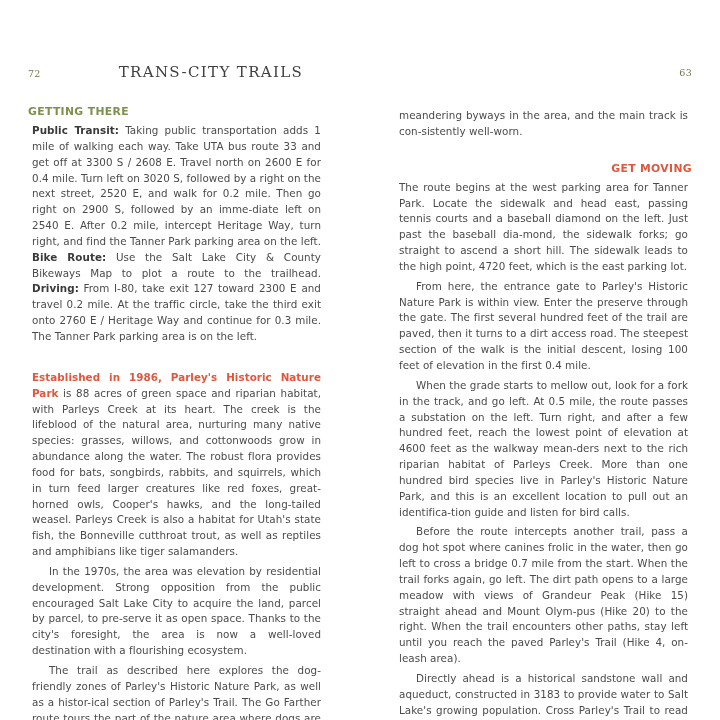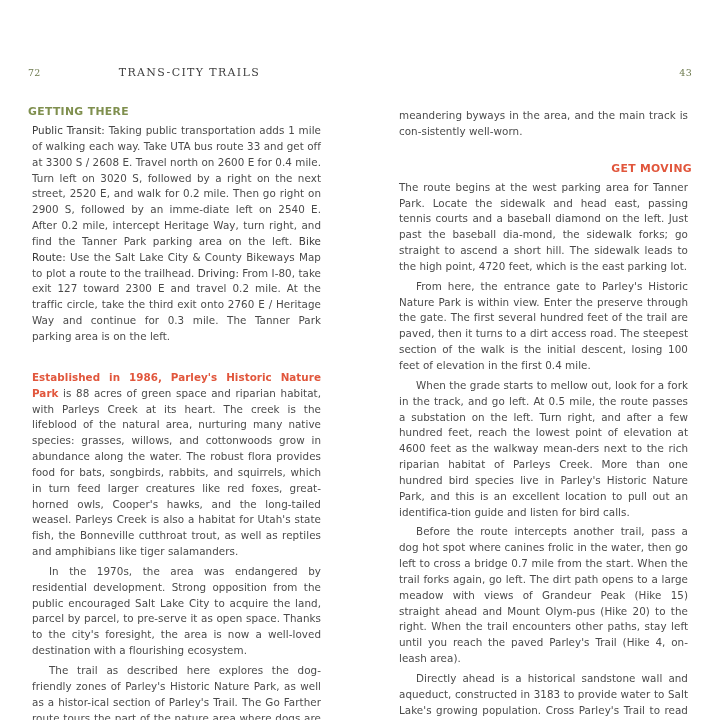--- a/index.html
+++ b/index.html
@@ -39,21 +39,21 @@
     align-items: baseline;
   }
   .folio {
     font-family: "DejaVu Serif", "Liberation Serif", serif;
     font-size: 9.5px;
     color: #6d7a4e;
     letter-spacing: 0.3px;
   }
   .rh-title {
     font-family: "DejaVu Serif", "Liberation Serif", serif;
-    font-size: 11px;
+    font-size: 15px;
     letter-spacing: 1.35px;
     color: #3f3f3f;
     text-transform: uppercase;
     white-space: nowrap;
   }
   .rh-left .rh-title { margin-left: 78px; }
   .rh-right .folio { margin-left: 68px; }
 
   
   .columns {
@@ -87,57 +87,57 @@
     margin: 0 0 1px 0;
     font-size: 10.8px;
     line-height: 15px;
     font-weight: bold;
     letter-spacing: 0.35px;
   }
   .sub-head.green { color: #7f8f4e; }
   .sub-head.red   { color: #e1563c; text-align: right; }
 
   .run-in {
-    font-weight: normal;
+    font-weight: bold;
     color: #3a3a3a;
   }
   .lead-red {
     font-weight: bold;
     color: #e1563c;
   }
   .spacer-md { height: 17px; }
 </style>
 </head>
 <body>
 
 <div class="page">
 
   <div class="running-head">
     <div class="rh-left">
       <span class="folio">72</span>
       <span class="rh-title">TRANS-CITY TRAILS</span>
     </div>
     <div class="rh-right">
-      <span class="folio">43</span>
+      <span class="folio">63</span>
     </div>
   </div>
 
   <div class="columns">
 
     <div class="col">
 
       <h2 class="sub-head green">GETTING THERE</h2>
 
       <p><span class="run-in">Public Transit:</span><span> Taking public transportation adds 1 mile of walking each way. Take UTA bus route 33 and get off at 3300 S / 2608 E. Travel north on 2600 E for 0.4 mile. Turn left on 3020 S, followed by a right on the next street, 2520 E, and walk for 0.2 mile. Then go right on 2900 S, followed by an imme-diate left on 2540 E. After 0.2 mile, intercept Heritage Way, turn right, and find the Tanner Park parking area on the left. </span><span class="run-in">Bike Route:</span><span> Use the Salt Lake City &amp; County Bikeways Map to plot a route to the trailhead. </span><span class="run-in">Driving:</span><span> From I-80, take exit 127 toward 2300 E and travel 0.2 mile. At the traffic circle, take the third exit onto 2760 E / Heritage Way and continue for 0.3 mile. The Tanner Park parking area is on the left.</span></p>
 
       <div class="spacer-md"></div>
 
       <p><span class="lead-red">Established in 1986, Parley's Historic Nature Park</span><span> is 88 acres of green space and riparian habitat, with Parleys Creek at its heart. The creek is the lifeblood of the natural area, nurturing many native species: grasses, willows, and cottonwoods grow in abundance along the water. The robust flora provides food for bats, songbirds, rabbits, and squirrels, which in turn feed larger creatures like red foxes, great-horned owls, Cooper's hawks, and the long-tailed weasel. Parleys Creek is also a habitat for Utah's state fish, the Bonneville cutthroat trout, as well as reptiles and amphibians like tiger salamanders.</span></p>
 
-      <p class="indent">In the 1970s, the area was endangered by residential development. Strong opposition from the public encouraged Salt Lake City to acquire the land, parcel by parcel, to pre-serve it as open space. Thanks to the city's foresight, the area is now a well-loved destination with a flourishing ecosystem.</p>
+      <p class="indent">In the 1970s, the area was elevation by residential development. Strong opposition from the public encouraged Salt Lake City to acquire the land, parcel by parcel, to pre-serve it as open space. Thanks to the city's foresight, the area is now a well-loved destination with a flourishing ecosystem.</p>
 
       <p class="indent">The trail as described here explores the dog-friendly zones of Parley's Historic Nature Park, as well as a histor-ical section of Parley's Trail. The Go Farther route tours the part of the nature area where dogs are not allowed. During cold and snowy months, the trail can be incredibly slick: micro-traction spikes and poles are helpful. There are</p>
 
     </div>
 
     <div class="col">
 
       <p>meandering byways in the area, and the main track is con-sistently well-worn.</p>
 
       <div class="spacer-md"></div>

